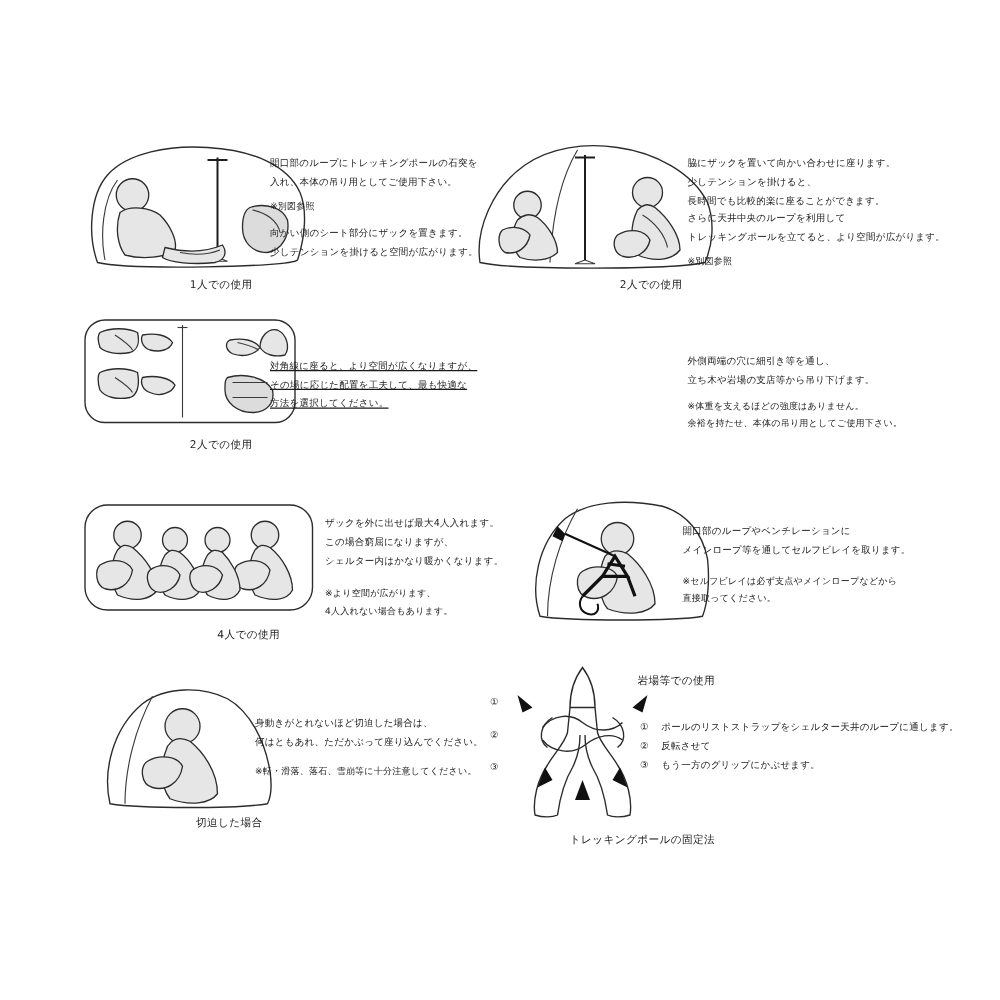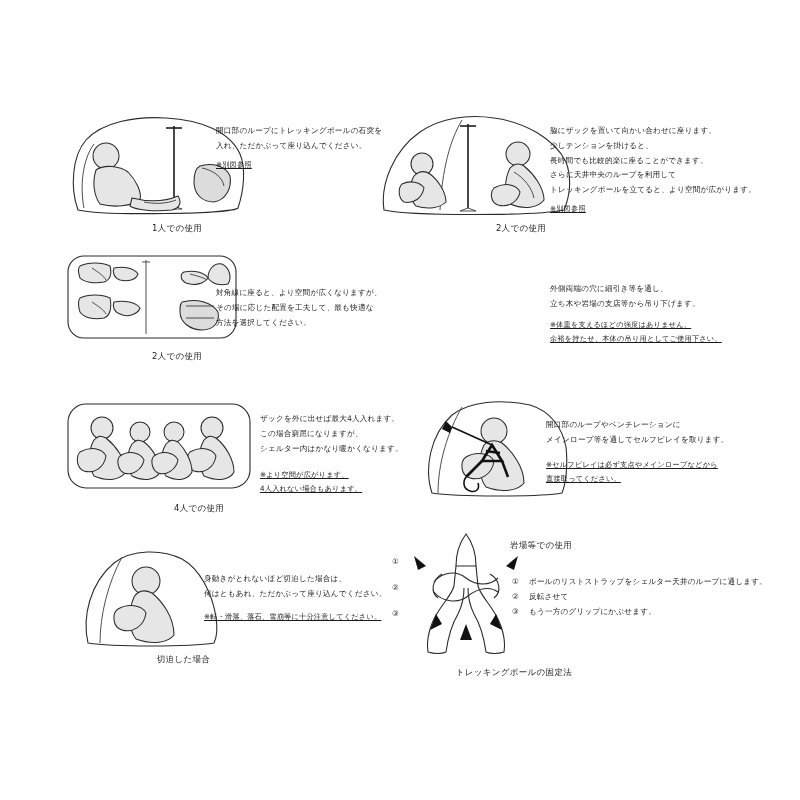--- a/index.html
+++ b/index.html
@@ -38,21 +38,20 @@
   .note {
     position: absolute;
     font-size: 7.6px;
     line-height: 1.95;
     letter-spacing: 0.2px;
     color: #1b1b1b;
     white-space: pre-line;
   }
   .note.sub {
     font-size: 7.2px;
-    text-decoration: underline;
   }
   .legend {
     position: absolute;
     font-size: 7.6px;
     line-height: 2.0;
     letter-spacing: 0.2px;
   }
   .legend .row {
     display: flex;
     align-items: baseline;
@@ -91,22 +90,24 @@
       <path class="body-fill" d="M70 88 C86 92 102 92 116 86 C120 92 118 98 110 100 C92 102 74 100 68 96 Z"></path>
       <path class="ln-thin" d="M82 92 C92 94 104 94 114 90"></path>
 
       <path class="body-fill2" d="M138 56 C150 52 164 56 168 66 C170 78 164 90 152 92 C140 92 132 84 132 72 C132 64 134 58 138 56 Z"></path>
       <path class="ln-thin" d="M140 58 C150 60 160 66 162 76"></path>
     </svg>
     <div class="caption" style="left:0px; top:112px; width:140px;">1人での使用</div>
   </div>
 
   <div class="note" style="left:216px; top:124px;">開口部のループにトレッキングポールの石突を
-入れ、ただかぶって座り込んでください。</div>
+入れ、本体の吊り用としてご使用下さい。</div>
   <div class="note sub" style="left:216px; top:158px;">※別図参照</div>
+  <div class="note" style="left:216px; top:180px;">向かい側のシート部分にザックを置きます。
+少しテンションを掛けると空間が広がります。</div>
 
   <div class="panel" style="left:376px; top:110px; width:210px; height:130px;">
     <svg class="fig" width="200" height="110" viewBox="0 0 200 110">
       <path class="ln" d="M8 100 C4 74 18 40 44 22 C64 8 92 4 118 8 C148 12 178 28 190 52 C196 68 194 86 188 100 C160 106 34 106 8 100 Z"></path>
       <path class="ln-thin" d="M86 10 C74 30 66 60 64 100"></path>
       <path class="pole" d="M92 14 L92 98"></path>
       <path class="pole" d="M84 16 L100 16"></path>
       <path class="ln-thin" d="M92 98 L84 101 L100 101 Z"></path>
 
       <ellipse class="body-fill" cx="46" cy="54" rx="11" ry="11"></ellipse>
@@ -145,21 +146,21 @@
       <path class="body-fill" d="M160 14 C168 18 170 28 166 34 C158 36 150 34 146 28 C146 20 152 12 160 14 Z"></path>
       <path class="body-fill" d="M122 22 C132 20 142 22 146 28 C142 34 132 36 124 33 C118 30 118 24 122 22 Z"></path>
       <path class="ln-thin" d="M128 24 C136 26 142 28 145 30"></path>
 
       <path class="body-fill2" d="M120 52 C134 48 150 52 156 62 C158 72 152 80 140 80 C128 80 118 72 118 62 C118 56 118 54 120 52 Z"></path>
       <path class="ln-thin" d="M124 56 L152 56 M124 68 L152 68"></path>
     </svg>
     <div class="caption" style="left:0px; top:100px; width:140px;">2人での使用</div>
   </div>
 
-  <div class="note" style="left:216px; top:286px;">対角線に座ると、より空間が広くなりますが、
+  <div class="note" style="left:216px; top:286px;text-decoration:underline;">対角線に座ると、より空間が広くなりますが、
 その場に応じた配置を工夫して、最も快適な
 方法を選択してください。</div>
 
 
   <div class="note sub" style="left:550px; top:318px;">※体重を支えるほどの強度はありません。
 余裕を持たせ、本体の吊り用としてご使用下さい。</div>
   <div class="note" style="left:550px; top:282px;">外側両端の穴に細引き等を通し、
 立ち木や岩場の支店等から吊り下げます。</div>
 
   <div class="panel" style="left:62px; top:398px; width:210px; height:120px;">

